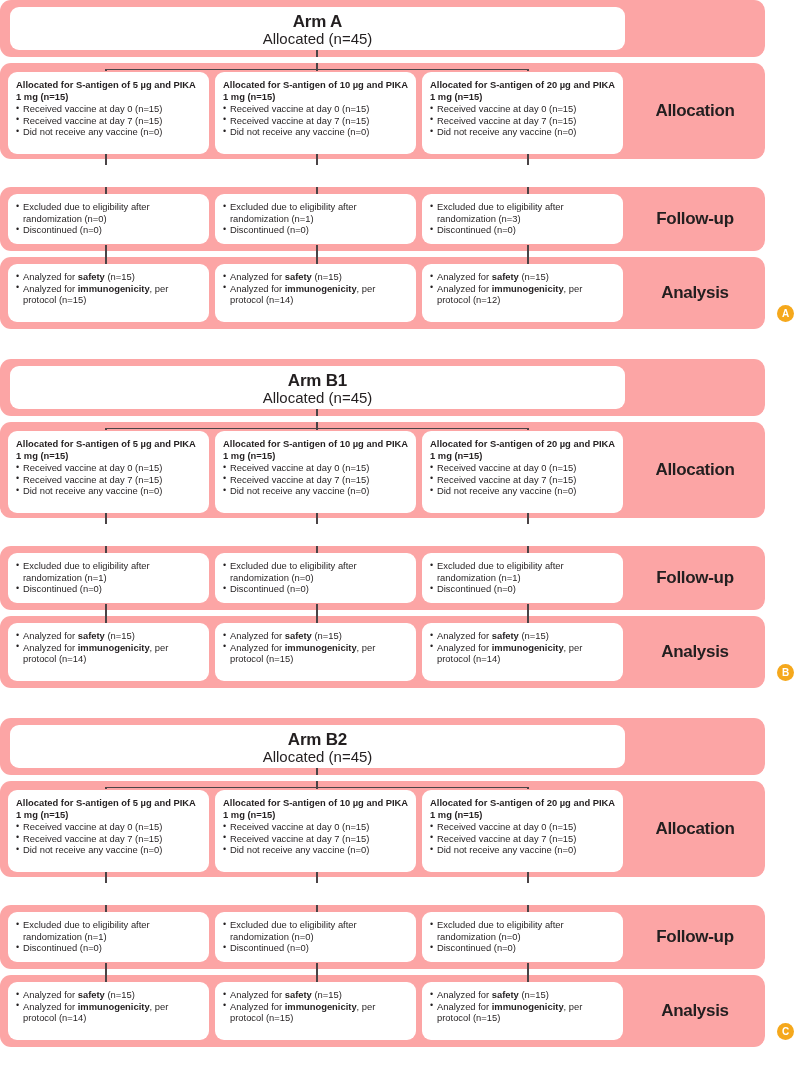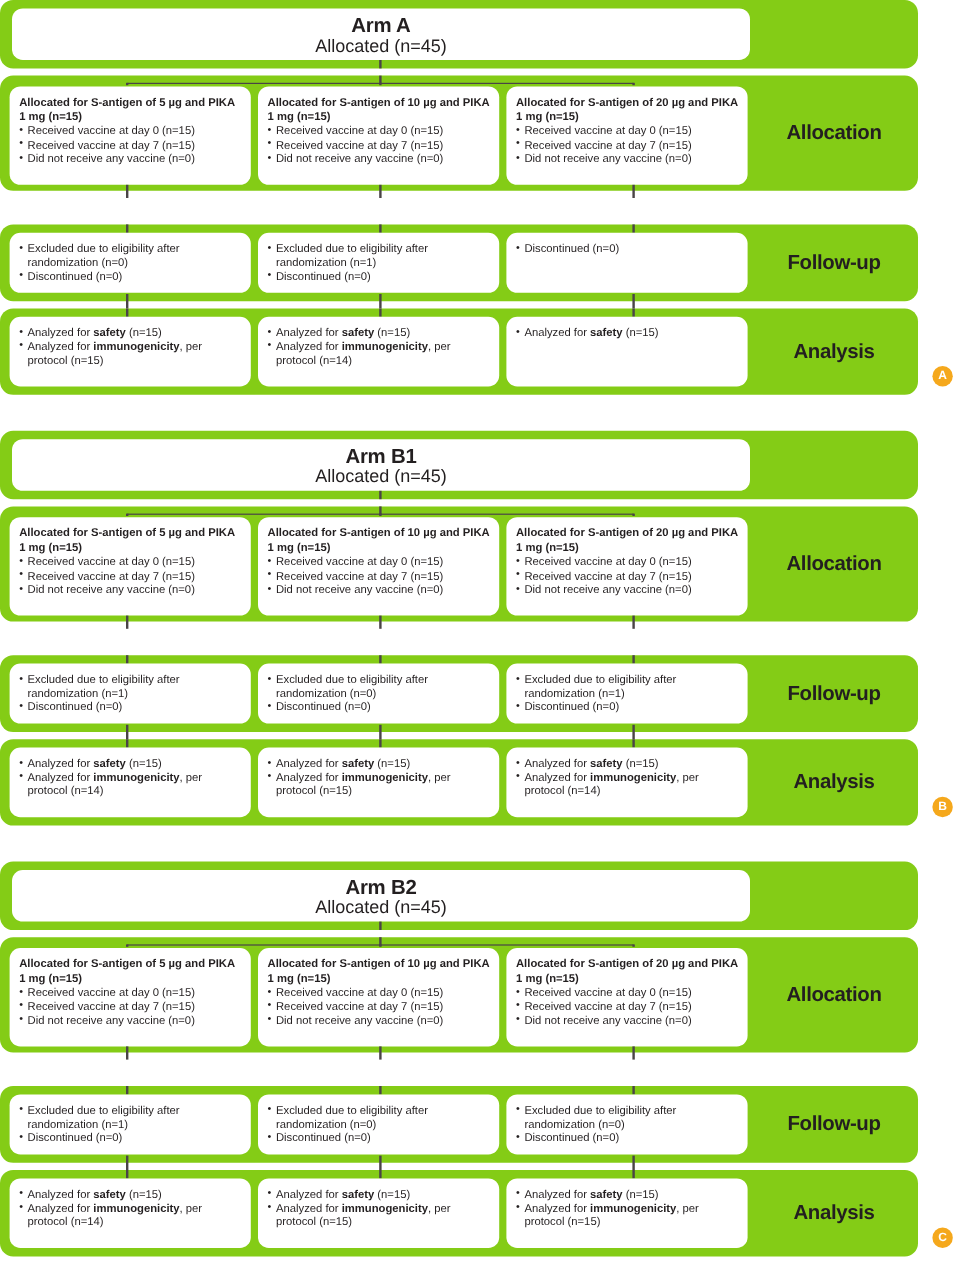--- a/index.html
+++ b/index.html
@@ -16,21 +16,21 @@
   }
 
   .panel {
     position: relative;
     width: 795px;
   }
 
   
   .band {
     position: relative;
-    background: #84cc16;
+    background: #fca5a5;
     border-radius: 11px;
     margin: 0 0 6px 0;
     width: 765px;
   }
   .band.header-band { height: 57px; }
   .band.alloc-band  { height: 96px; }
   .band.follow-band { height: 64px; margin-top: 28px; }
   .band.analysis-band { height: 72px; }
 
   
@@ -196,20 +196,21 @@
             </ul>
           </div>
           <div class="wbox">
             <ul class="blist">
               <li>Excluded due to eligibility after randomization (n=1)</li>
               <li>Discontinued (n=0)</li>
             </ul>
           </div>
           <div class="wbox">
             <ul class="blist">
+              <li>Excluded due to eligibility after randomization (n=3)</li>
               <li>Discontinued (n=0)</li>
             </ul>
           </div>
         </div>
         <div class="stage-label">Follow-up</div>
         <div class="conn vline" style="left: 105.3px; top: 58px; height: 12px;"></div>
         <div class="conn vline" style="left: 316.3px; top: 58px; height: 12px;"></div>
         <div class="conn vline" style="left: 527.3px; top: 58px; height: 12px;"></div>
       </div>
       <div class="band analysis-band">
@@ -225,20 +226,21 @@
           </div>
           <div class="wbox">
             <ul class="blist">
               <li><span>Analyzed for </span><span class="bold">safety</span><span> (n=15)</span></li>
               <li><span>Analyzed for </span><span class="bold">immunogenicity</span><span>, per protocol (n=14)</span></li>
             </ul>
           </div>
           <div class="wbox">
             <ul class="blist">
               <li><span>Analyzed for </span><span class="bold">safety</span><span> (n=15)</span></li>
+              <li><span>Analyzed for </span><span class="bold">immunogenicity</span><span>, per protocol (n=12)</span></li>
             </ul>
           </div>
         </div>
         <div class="stage-label">Analysis</div>
         <div class="badge" style="left: 777px; top: 48px;">A</div>
       </div>
     </div>
     <div class="panel-gap"></div>
     <div class="panel">
       <div class="band header-band">

